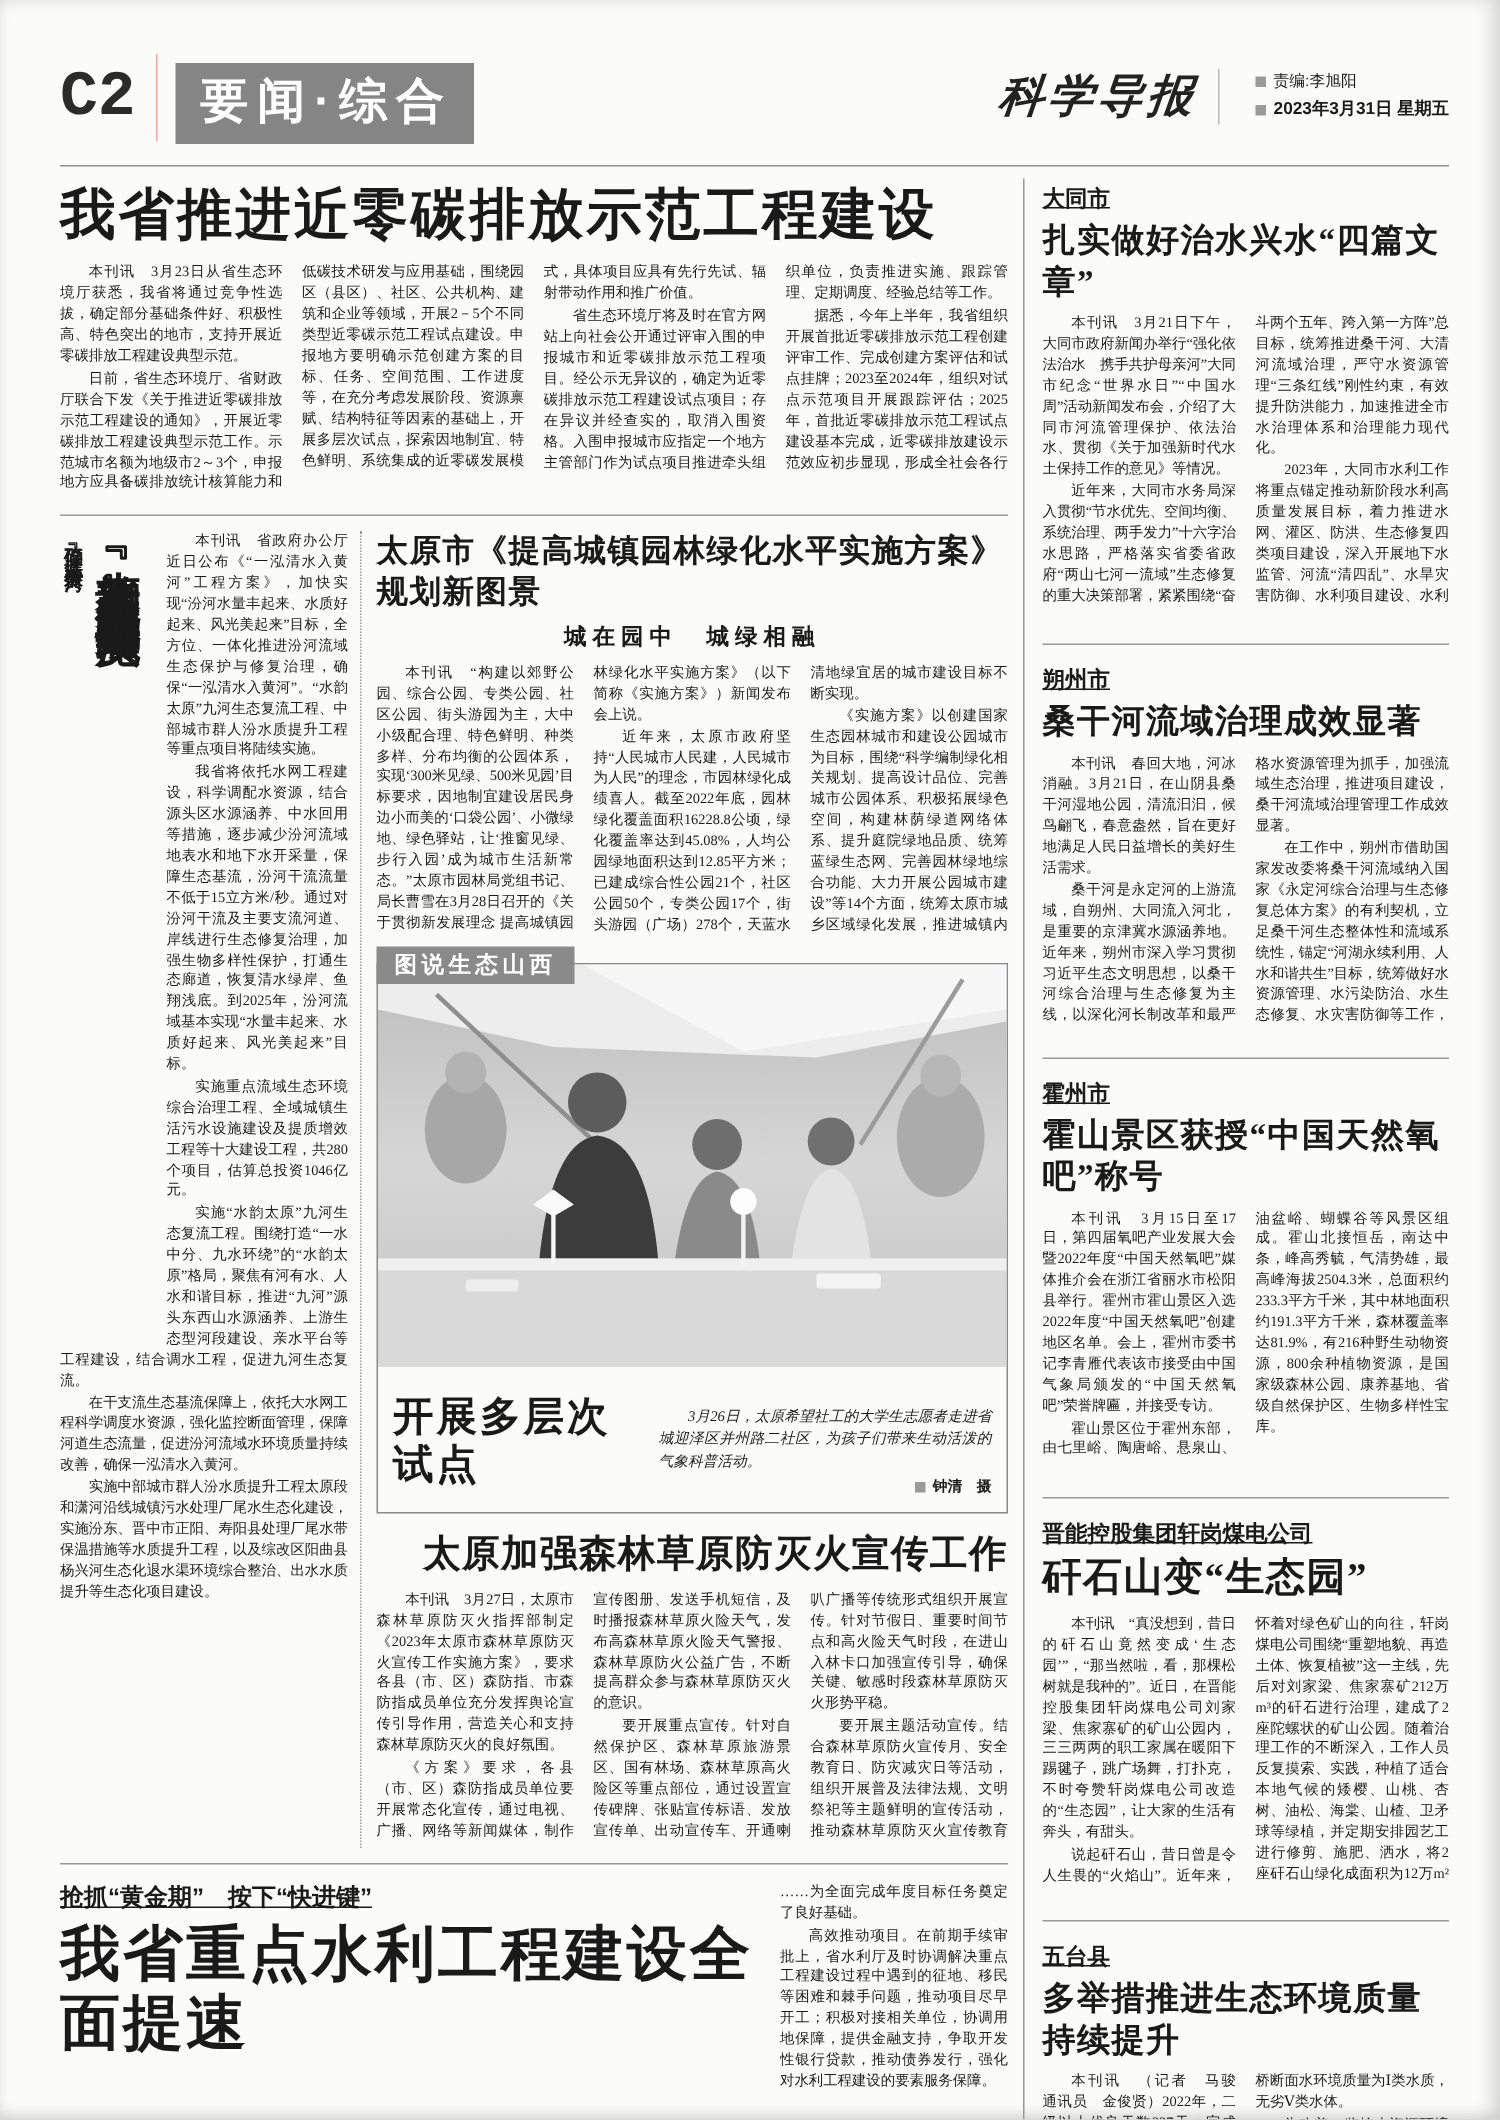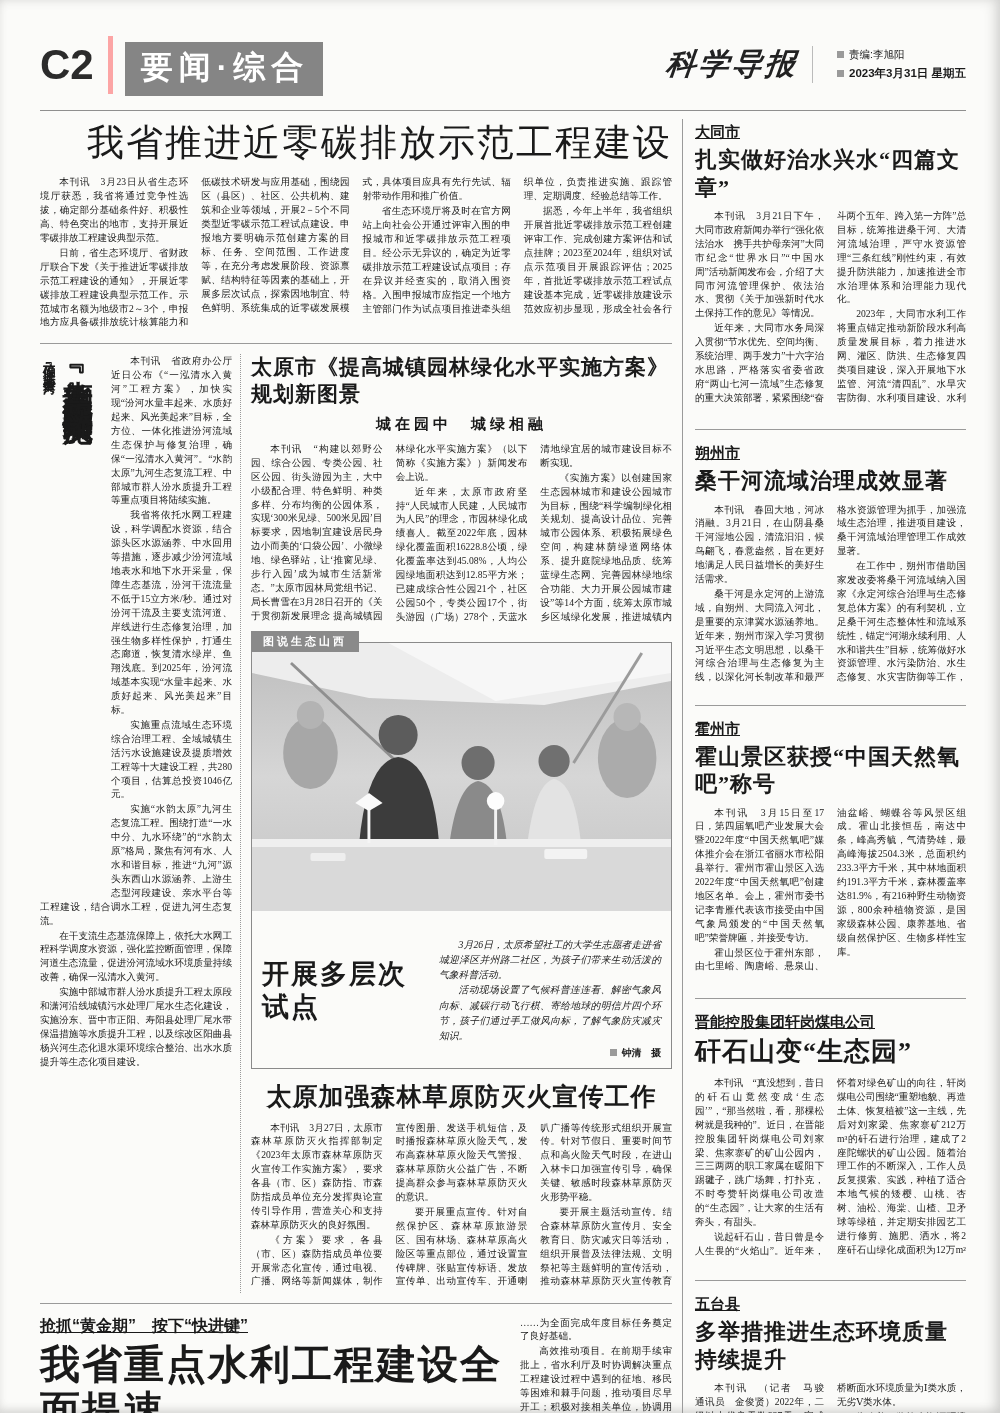--- a/index.html
+++ b/index.html
@@ -3,22 +3,22 @@
 <meta charset="utf-8">
 <style>
   html,body{margin:0;padding:0;background:#d9d9d6;}
   .page{position:relative;width:1000px;height:1413px;margin:0 auto;background:#fbfbf9;
         overflow:hidden;box-shadow:inset -6px 0 12px rgba(0,0,0,.12), inset 0 -4px 8px rgba(0,0,0,.08);
         font-family:"Liberation Serif","DejaVu Serif",serif;color:#1a1a1a;}
   .inner{position:absolute;left:40px;top:36px;width:926px;}
 
   
   .masthead-bar{display:flex;align-items:flex-start;height:70px;}
-  .edition{font-family:Liberation Sans, sans-serif;font-size:42px;font-weight:700;
-           color:#2b2b2b;line-height:58px;padding-right:14px;border-right:5px solid #fca5a5;}
+  .edition{font-family:Liberation Mono, monospace;font-size:42px;font-weight:700;
+           color:#2b2b2b;line-height:58px;padding-right:14px;border-right:1px solid #fca5a5;}
   .section-box{margin-left:12px;margin-top:6px;background:#858585;color:#fff;
                font-family:"Liberation Sans","DejaVu Sans",sans-serif;font-weight:700;
                font-size:32px;letter-spacing:6px;padding:4px 14px 6px 16px;}
   .masthead-right{margin-left:auto;display:flex;align-items:flex-start;gap:14px;padding-top:8px;}
   .paper-logo{font-size:30px;font-weight:700;font-style:italic;letter-spacing:3px;color:#222;
               transform:skewX(-6deg);}
   .pub-info{font-family:Liberation Sans, sans-serif;font-size:10.5px;line-height:1.7;
             border-left:1px solid #bbb;padding-left:24px;margin-top:2px;}
   .pub-info .row{display:flex;align-items:center;gap:5px;}
   .pub-info .date{font-weight:700;font-size:11.5px;}
@@ -28,22 +28,22 @@
 
   
   .content{display:flex;}
   .left-col{width:632px;flex:0 0 auto;}
   .right-col{flex:1;border-left:1px solid #9a9a9a;margin-left:10px;padding-left:12px;}
 
   .hr{border-top:1px solid #9a9a9a;margin:10px 0;}
 
   
   .kicker{font-family:"Liberation Sans","DejaVu Sans",sans-serif;font-weight:700;font-size:15px;margin:2px 0 4px;text-decoration:underline;}
-  .head-main{font-family:"Liberation Sans","DejaVu Sans",sans-serif;font-weight:400;font-size:37px;
-             letter-spacing:2px;line-height:1.2;margin:2px 0 10px;text-align:right;}
+  .head-main{font-family:"Liberation Sans","DejaVu Sans",sans-serif;font-weight:700;font-size:37px;
+             letter-spacing:2px;line-height:1.2;margin:2px 0 10px;}
   .head-serif{font-weight:700;font-size:22px;letter-spacing:1px;line-height:1.25;margin:0 0 8px;}
   .subhead{text-align:center;font-weight:700;font-size:15px;letter-spacing:4px;margin:2px 0 8px;}
   .body{font-size:9.6px;line-height:1.45;text-align:justify;overflow:hidden;column-gap:13px;}
   .body p{margin:0 0 1px;text-indent:2em;}
 
   .c4{column-count:4;height:158px;}
   .c3{column-count:3;}
   .c2{column-count:2;}
 
   
@@ -56,21 +56,21 @@
   .sidebar .body{height:836px;}
   .v-wrap{float:left;width:62px;height:540px;margin-right:9px;display:flex;gap:4px;}
   .v-kicker{writing-mode:vertical-rl;font-size:12.5px;font-weight:700;letter-spacing:2px;height:300px;}
   .v-head{writing-mode:vertical-rl;font-size:30px;font-weight:900;letter-spacing:2px;height:538px;line-height:1.05;}
 
   .mid-main{flex:1;padding-left:10px;}
 
   
   .photo-box{position:relative;border:1px solid #8a8a8a;margin:8px 0 12px;padding:0;}
   .photo-label{position:absolute;top:-12px;left:-1px;background:#8a8a8a;color:#fff;
-               font-family:"Liberation Sans","DejaVu Sans",sans-serif;font-weight:700;font-size:11px;
+               font-family:"Liberation Sans","DejaVu Sans",sans-serif;font-weight:700;font-size:15px;
                letter-spacing:3px;padding:3px 12px;}
   .photo-img{display:block;width:100%;height:268px;background:#cfcfcf;}
   .caption{display:flex;gap:12px;padding:10px 10px 8px;}
   .caption-title{flex:0 0 165px;font-size:27px;font-weight:900;letter-spacing:2px;
                  display:flex;align-items:center;line-height:1.2;}
   .caption-text{flex:1;font-size:9.8px;line-height:1.55;text-align:justify;font-style:italic;margin-top:16px;}
   .caption-text p{margin:0;text-indent:2em;}
   .credit{text-align:right;font-weight:700;font-style:normal;display:flex;justify-content:flex-end;
           align-items:center;gap:5px;margin-top:2px;}
 
@@ -195,31 +195,30 @@
                 <polygon points="120,150 134,160 120,168 106,160" fill="#fafafa"></polygon>
                 <line x1="250" y1="166" x2="250" y2="202" stroke="#f2f2f2" stroke-width="3"></line>
                 <circle cx="250" cy="158" r="9" fill="#fdfdfd"></circle>
                 <rect x="300" y="206" width="44" height="10" rx="2" fill="#f3f3f3"></rect>
                 <rect x="60" y="210" width="36" height="8" rx="2" fill="#eeeeee"></rect>
               </svg>
               <div class="caption">
                 <div class="caption-title">开展多层次试点</div>
                 <div class="caption-text">
                   <p>3月26日，太原希望社工的大学生志愿者走进省城迎泽区并州路二社区，为孩子们带来生动活泼的气象科普活动。</p>
-                  <p>活动现场设置了气候科普连连看、解密气象风向标、减碳行动飞行棋、寄给地球的明信片四个环节，孩子们通过手工做风向标，了解气象防灾减灾知识。</p>
                   <div class="credit">
                     <span class="sq"></span>
                     <span>钟清　摄</span>
                   </div>
                 </div>
               </div>
             </div>
 
             <article>
-              <h2 class="head-serif" style="font-size:25px;text-align:center;margin-top:6px;">太原加强森林草原防灭火宣传工作</h2>
+              <h2 class="head-serif" style="font-size:25px;text-align:right;margin-top:6px;">太原加强森林草原防灭火宣传工作</h2>
               <div class="body c3" style="height:172px;">
                 <p>本刊讯　3月27日，太原市森林草原防灭火指挥部制定《2023年太原市森林草原防灭火宣传工作实施方案》，要求各县（市、区）森防指、市森防指成员单位充分发挥舆论宣传引导作用，营造关心和支持森林草原防灭火的良好氛围。</p>
                 <p>《方案》要求，各县（市、区）森防指成员单位要开展常态化宣传，通过电视、广播、网络等新闻媒体，制作宣传图册、发送手机短信，及时播报森林草原火险天气，发布高森林草原火险天气警报、森林草原防火公益广告，不断提高群众参与森林草原防灭火的意识。</p>
                 <p>要开展重点宣传。针对自然保护区、森林草原旅游景区、国有林场、森林草原高火险区等重点部位，通过设置宣传碑牌、张贴宣传标语、发放宣传单、出动宣传车、开通喇叭广播等传统形式组织开展宣传。针对节假日、重要时间节点和高火险天气时段，在进山入林卡口加强宣传引导，确保关键、敏感时段森林草原防灭火形势平稳。</p>
                 <p>要开展主题活动宣传。结合森林草原防火宣传月、安全教育日、防灾减灾日等活动，组织开展普及法律法规、文明祭祀等主题鲜明的宣传活动，推动森林草原防灭火宣传教育进企业、进农村、进社区、进学校、进家庭，筑牢全民思想防线。</p>
 
               </div>
             </article>
           </div>
         </div>

